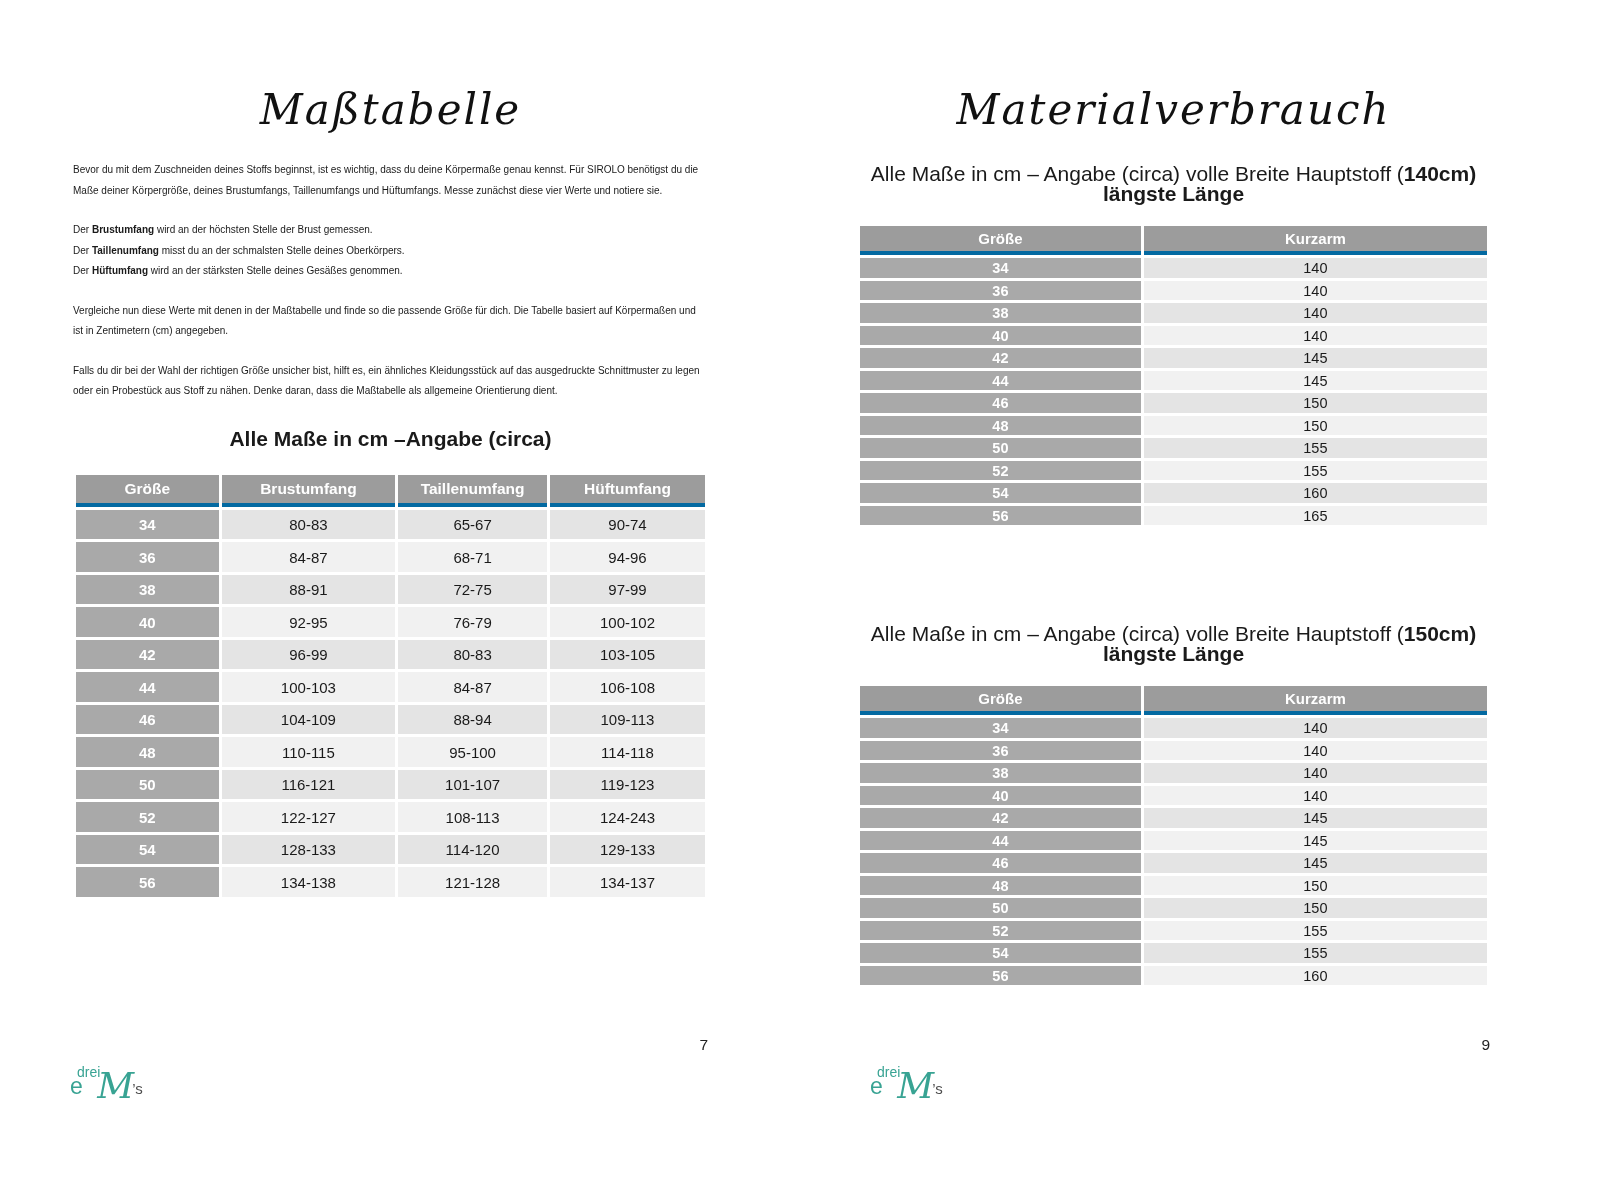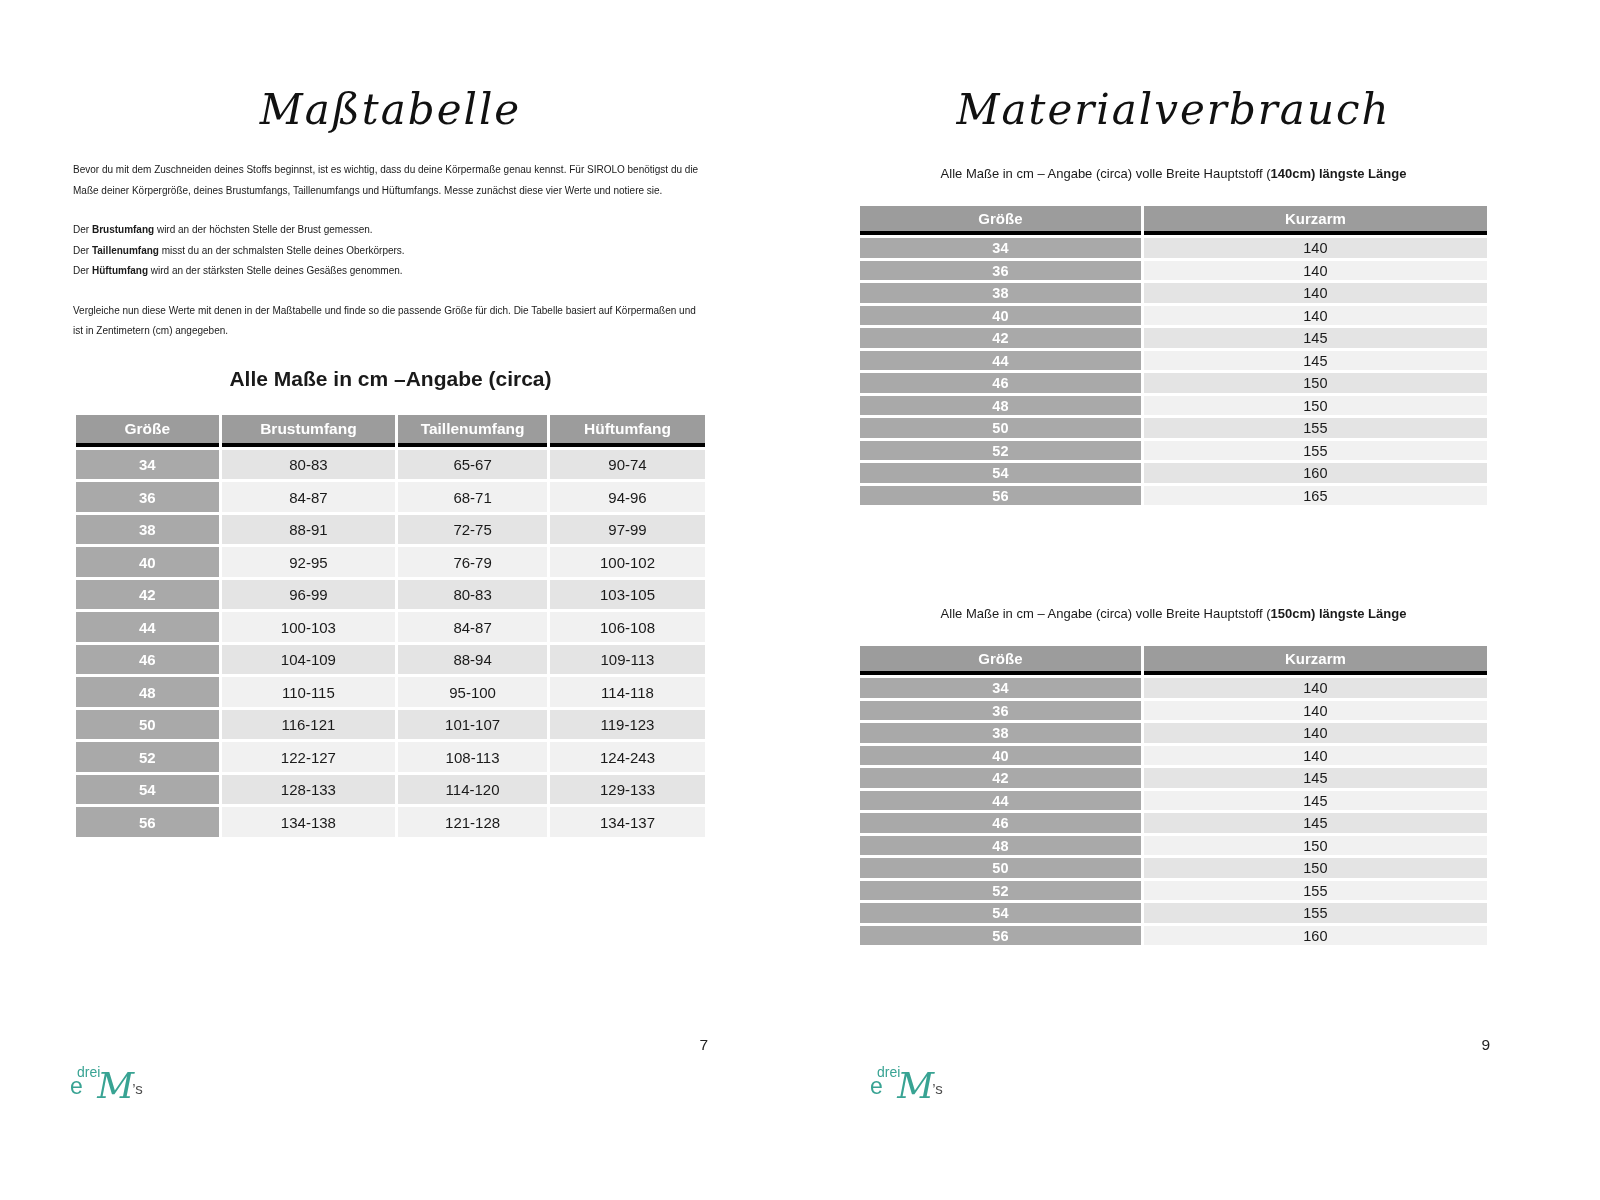--- a/index.html
+++ b/index.html
@@ -37,41 +37,41 @@
 
   .table-caption {
     font-size: 21px;
     font-weight: bold;
     text-align: center;
     line-height: 21px;
     margin: 26px 0 0 0;
   }
 
   .right-caption {
-    font-size: 13px;
+    font-size: 21px;
     text-align: center;
     margin: 30px 0 0 0;
     line-height: 20px;
   }
   .right-caption .bold-run { font-weight: bold; }
 
   table {
     border-collapse: separate;
     border-spacing: 3px;
     width: 100%;
   }
   .size-table { margin-top: 23px; }
   .material-table { margin-top: 19px; }
   .material-table.second { margin-top: 19px; }
 
   th {
     background: var(--header-gray, #9c9c9c);
     color: #fff;
     font-weight: bold;
-    border-bottom: 4px solid #000000;
+    border-bottom: 4px solid #0369a1;
   }
   .size-table th { height: 26px; font-size: 15.5px; }
   .material-table th { height: 23px; font-size: 15px; }
 
   td { text-align: center; }
   .size-table td { height: 27.5px; font-size: 15px; }
   .material-table td { height: 17.5px; font-size: 14.5px; }
 
   td.size-cell {
     background: var(--size-gray, #a9a9a9);
@@ -142,20 +142,21 @@
     <h1 class="script-title">Maßtabelle</h1>
 
     <p class="body-text first">Bevor du mit dem Zuschneiden deines Stoffs beginnst, ist es wichtig, dass du deine Körpermaße genau kennst. Für SIROLO benötigst du die Maße deiner Körpergröße, deines Brustumfangs, Taillenumfangs und Hüftumfangs. Messe zunächst diese vier Werte und notiere sie.</p>
 
     <p class="body-text"><span>Der </span><b>Brustumfang</b><span> wird an der höchsten Stelle der Brust gemessen.</span><br>
     <span>Der </span><b>Taillenumfang</b><span> misst du an der schmalsten Stelle deines Oberkörpers.</span><br>
     <span>Der </span><b>Hüftumfang</b><span> wird an der stärksten Stelle deines Gesäßes genommen.</span></p>
 
     <p class="body-text">Vergleiche nun diese Werte mit denen in der Maßtabelle und finde so die passende Größe für dich. Die Tabelle basiert auf Körpermaßen und ist in Zentimetern (cm) angegeben.</p>
 
+    <p class="body-text">Falls du dir bei der Wahl der richtigen Größe unsicher bist, hilft es, ein ähnliches Kleidungsstück auf das ausgedruckte Schnittmuster zu legen oder ein Probestück aus Stoff zu nähen. Denke daran, dass die Maßtabelle als allgemeine Orientierung dient.</p>
 
     <div class="table-caption">
       <div>Alle Maße in cm –Angabe (circa)</div>
     </div>
 
     <table class="size-table">
       <thead>
         <tr>
             <th>Größe</th>
             <th>Brustumfang</th>

